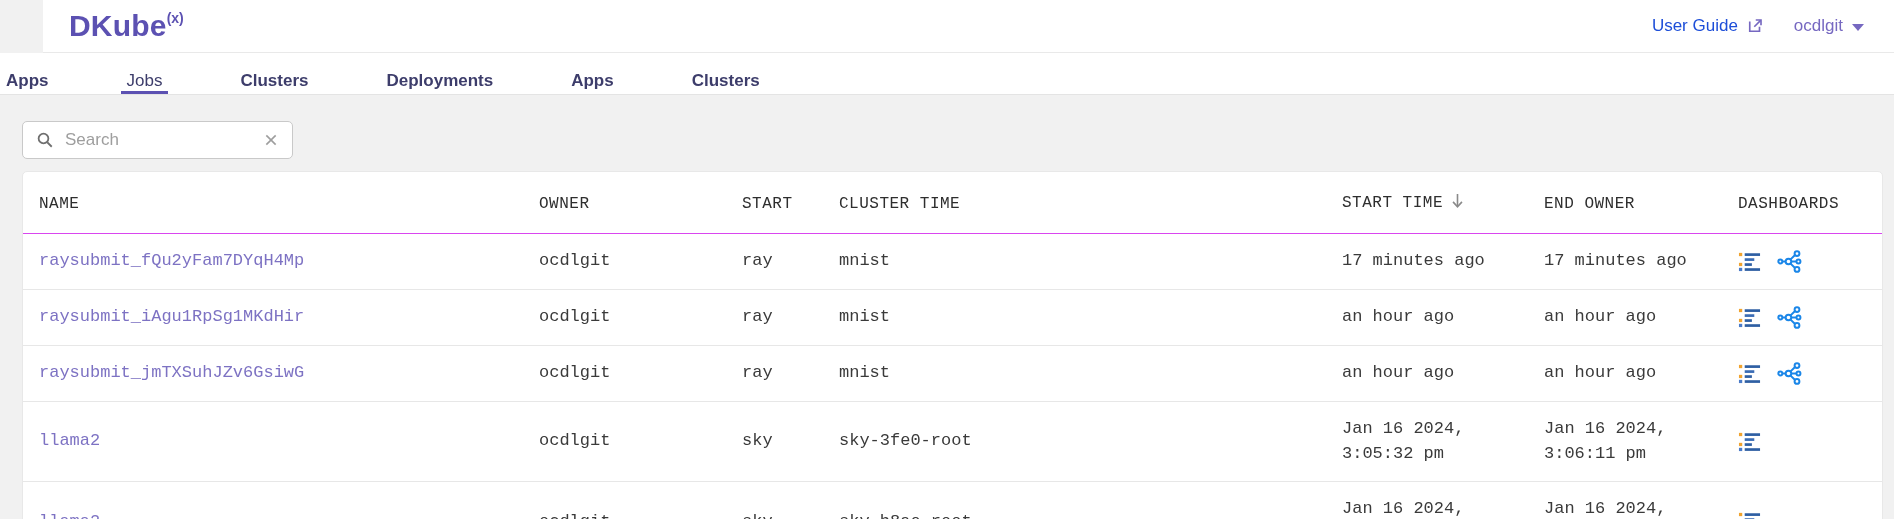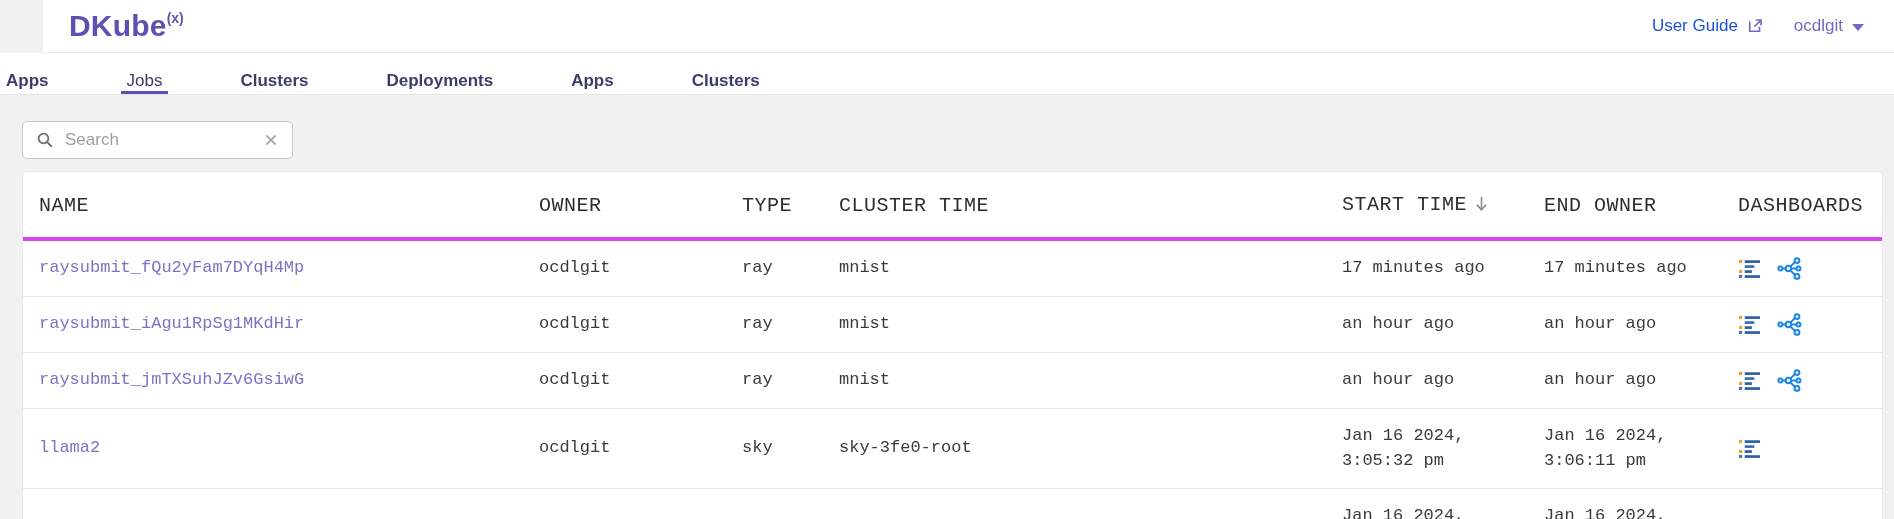--- a/index.html
+++ b/index.html
@@ -62,24 +62,24 @@
     border: 1px solid #e8e8e8;
     overflow:hidden;
   }
   table {
     width:100%; border-collapse:collapse;
     font-family: "Liberation Mono", "DejaVu Sans Mono", monospace;
     font-size: 17px; color:#3a3a3a;
     table-layout: fixed;
   }
   th {
-    text-align:left; font-weight:normal; font-size:20px; color:#2e2e2e;
+    text-align:left; font-weight:normal; font-size:16px; color:#2e2e2e;
     letter-spacing:0.5px;
     padding: 21px 6px 19px 0;
-    border-bottom: 4px solid #d946ef;
+    border-bottom: 1px solid #d946ef;
     white-space:nowrap;
   }
   th .sort-arrow { margin-left:8px; vertical-align:-2px; }
   td {
     padding: 15px 6px 15px 0;
     border-bottom: 1px solid #e7e7e7;
     vertical-align: middle;
     white-space: pre-line;
     line-height: 1.45;
   }
@@ -157,21 +157,21 @@
           <col class="c-type">
         <col class="c-cluster">
           <col class="c-start">
           <col class="c-end">
           <col class="c-dash">
       </colgroup>
       <thead>
         <tr>
           <th>NAME</th>
           <th>OWNER</th>
-          <th>TYPE</th>
+          <th>START</th>
           <th>CLUSTER TIME</th>
           <th><span>START TIME</span><span class="sort-arrow"><svg width="13" height="16" viewBox="0 0 14 18" fill="none" stroke="#8a8a8a" stroke-width="1.8">
                   <line x1="7" y1="1" x2="7" y2="15"></line>
                   <path d="M2 10 L7 15.5 L12 10"></path>
                 </svg></span></th>
           <th>END OWNER</th>
           <th>DASHBOARDS</th>
         </tr>
       </thead>
       <tbody id="rows-body">

